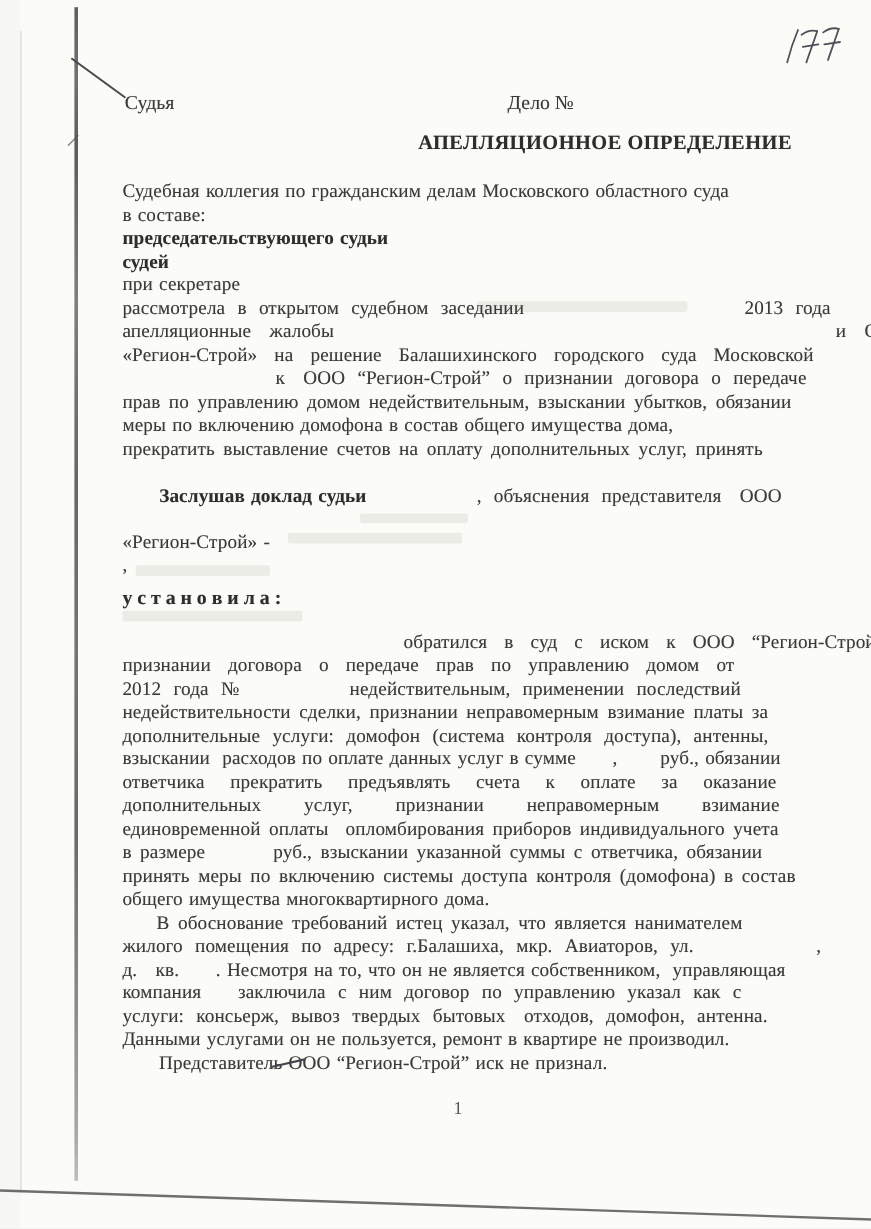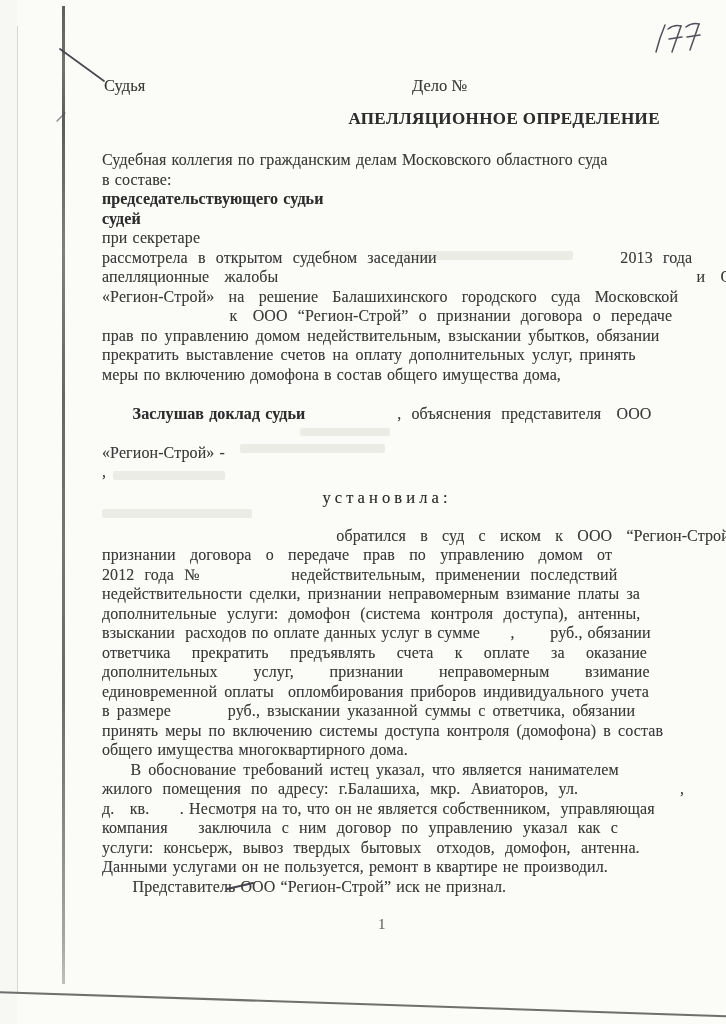--- a/index.html
+++ b/index.html
@@ -10,28 +10,28 @@
   }
   .content{position:absolute;left:102px;top:150px;width:566px;}
   .line{
     white-space:pre;font-size:16px;line-height:19.5px;
     word-spacing:1px;letter-spacing:.1px;
     text-shadow:0 0 .6px rgba(90,90,90,.45);
   }
   .wide{word-spacing:3px;}
   .bold{font-weight:bold;color:#2d2d2d;}
   .hdr-judge{position:absolute;left:104px;top:76px;font-size:16.5px;text-shadow:0 0 .6px rgba(90,90,90,.45);}
-  .hdr-case{position:absolute;left:412px;top:76px;font-size:16.5px;text-shadow:0 0 .6px rgba(90,90,90,.45);}
+  .hdr-case{position:absolute;left:423px;top:76px;font-size:16.5px;text-shadow:0 0 .6px rgba(90,90,90,.45);}
   .title{
     position:absolute;left:70px;top:109px;width:590px;text-align:right;
     font-weight:bold;font-size:17px;letter-spacing:.4px;color:#2d2d2d;
     text-shadow:0 0 .6px rgba(80,80,80,.5);
   }
   .heading{
-    font-weight:normal;text-align:center;font-size:16.5px;margin-top:6px;
+    font-weight:bold;font-size:16.5px;margin-top:6px;
     white-space:pre;color:#2d2d2d;text-shadow:0 0 .6px rgba(80,80,80,.5);
   }
   .gap-before{margin-top:18px;}
   .pagenum{position:absolute;left:378px;top:916px;font-size:15px;color:#565656;}
   
   .fold-line{
     position:absolute;left:62px;top:6px;width:2.5px;height:978px;opacity:.85;
     background:linear-gradient(to bottom,
       #454545 0%, #5a5a5a 6%, #424242 12%, #6a6a6a 25%, #4d4d4d 40%,
       #5e5e5e 55%, #515151 70%, #787878 85%, #9a9a9a 96%, #b5b5b5 100%);
@@ -70,22 +70,22 @@
     <div class="line">Судебная коллегия по гражданским делам Московского областного суда</div>
     <div class="line">в составе:</div>
     <div class="line bold">председательствующего судьи</div>
     <div class="line bold">судей</div>
     <div class="line">при секретаре</div>
     <div class="line">рассмотрела  в  открытом  судебном  заседании                                    2013  года</div>
     <div class="line">апелляционные   жалобы                                                                                  и   ООО</div>
     <div class="line wide">«Регион-Строй»  на  решение  Балашихинского  городского  суда  Московской</div>
     <div class="line">                         к   ООО  “Регион-Строй”  о  признании  договора  о  передаче</div>
     <div class="line wide">прав по управлению домом недействительным, взыскании убытков, обязании</div>
+    <div class="line">меры по включению домофона в состав общего имущества дома,</div>
     <div class="line wide">прекратить выставление счетов на оплату дополнительных услуг, принять</div>
-    <div class="line">меры по включению домофона в состав общего имущества дома,</div>
     <div class="line">
       <span class="bold">Заслушав доклад судьи</span><span>                  ,  объяснения  представителя   ООО</span>
     </div>
     <div class="line">«Регион-Строй» -</div>
     <div class="line">,</div>
     <div class="heading">у с т а н о в и л а :</div>
     <div class="line wide gap-before">                                 обратился  в  суд  с  иском  к  ООО  “Регион-Строй”  о</div>
     <div class="line wide">признании  договора  о  передаче  прав  по  управлению  домом  от</div>
     <div class="line">2012  года  №                  недействительным,  применении  последствий</div>
     <div class="line wide">недействительности сделки, признании неправомерным взимание платы за</div>

